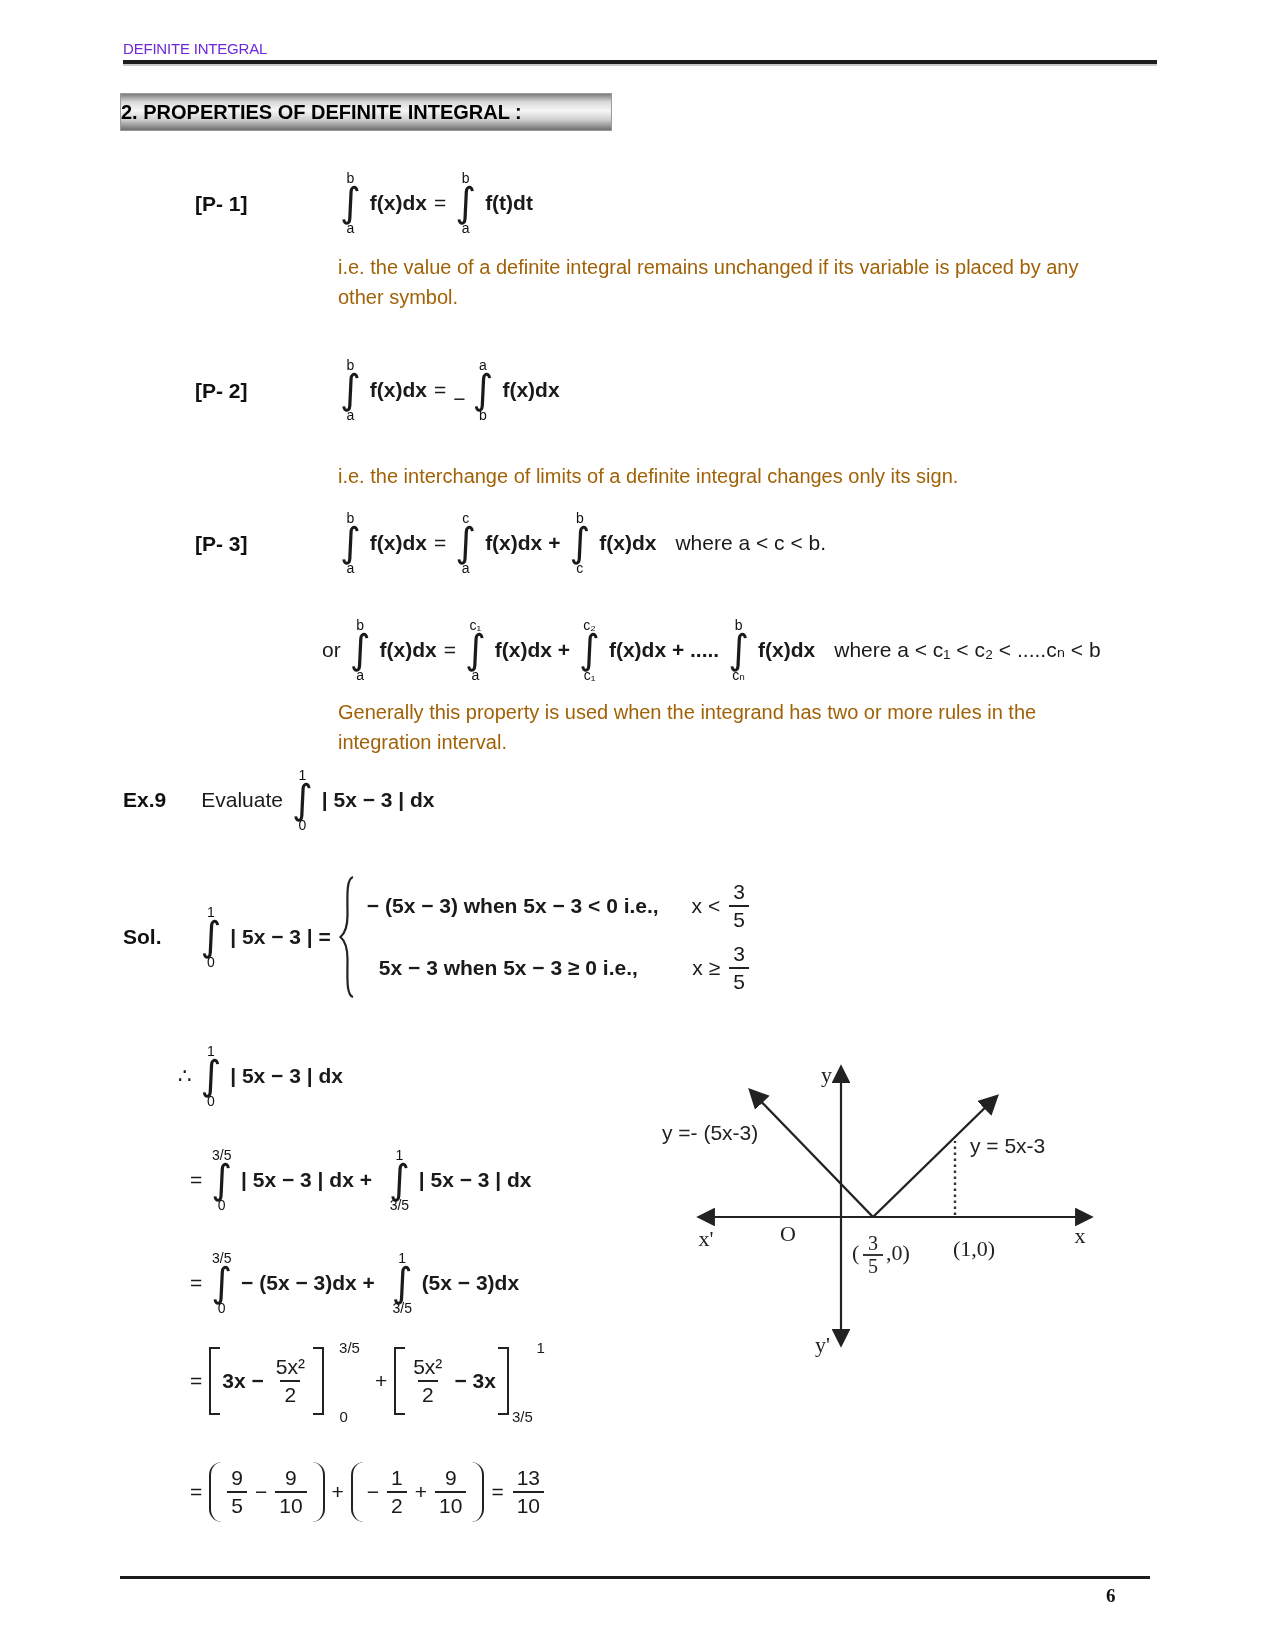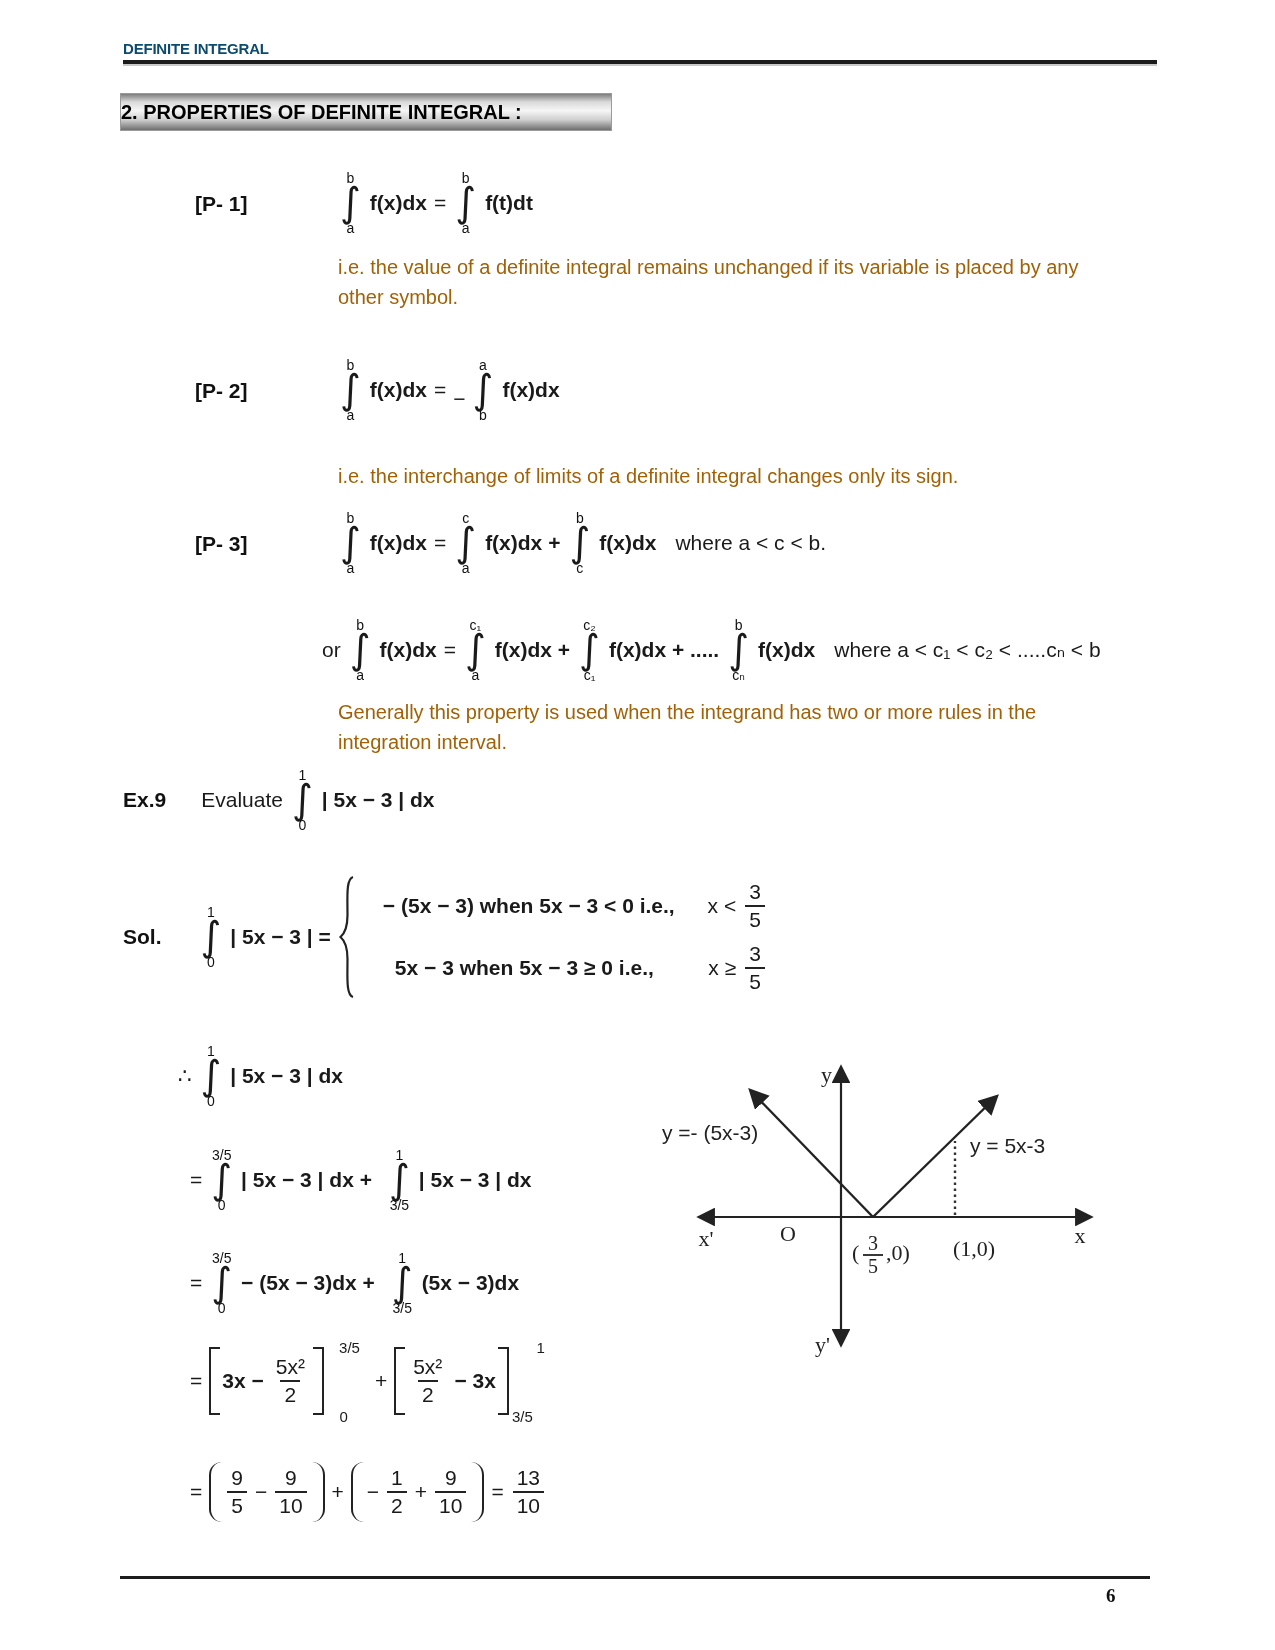--- a/index.html
+++ b/index.html
@@ -1,41 +1,41 @@
 <!DOCTYPE html>
 <html><head>
 <meta charset="utf-8">
 <style>
   * { margin:0; padding:0; box-sizing:border-box; }
   html,body { background:#fff; }
   .page { position:relative; width:1275px; height:1650px; background:#fff; overflow:hidden;
           font-family:"Liberation Sans","DejaVu Sans",sans-serif; color:#1a1a1a; }
   .abs { position:absolute; }
   
-  .hdr-title { font-size:15px; font-weight:bold; letter-spacing:-0.2px; color:#0c4a6e; }
+  .hdr-title { font-size:15px; font-weight:normal; letter-spacing:-0.2px; color:#6d28d9; }
   .hdr-rule { height:4px; background:#1c1c1c; box-shadow:0 2px 0 #c9c9c9; }
   .sec-bar { width:492px; height:38px; display:flex; align-items:center; 
              background:linear-gradient(180deg,#7d7d7d 0%,#d9d9d9 22%,#f6f6f6 46%,#cecece 72%,#6f6f6f 100%);
              border:1px solid #9a9a9a; }
   .sec-bar span { font-size:20px; font-weight:bold; color:#000; }
   
   .mrow { position:absolute; display:flex; align-items:center; gap:7px; font-size:21px; color:#1a1a1a; white-space:pre; }
   .blab { font-weight:bold; font-size:21px; color:#111; }
   .note { position:absolute; font-size:20px; line-height:1.5; color:#a16207; }
   .ig { display:inline-flex; flex-direction:column; align-items:center; line-height:1; margin:0 2px; }
   .ig .lt, .ig .lb { font-size:14px; line-height:1; color:#111; }
   .ig .sgn { font-size:40px; line-height:0.78; padding:2px 0 3px; font-family:"DejaVu Sans",sans-serif; }
   .mb { white-space:pre;font-weight:bold; }
   .fr { display:inline-flex; flex-direction:column; align-items:center; line-height:1.05; margin:0 2px; }
   .fr .n { padding:0 4px 2px; }
   .fr .d { padding:2px 4px 0; border-top:2px solid #222; }
   .lowm { position:relative; top:9px; margin-right:-2px; }
   .wtxt { margin-left:12px; }
   
-  .cases { display:flex; flex-direction:column; gap:12px; width:384px; margin-left:20px; }
+  .cases { display:flex; flex-direction:column; gap:12px; width:384px; margin-left:4px; }
   .case { display:flex; justify-content:space-between; align-items:center; }
   .cond { display:flex; align-items:center; gap:7px; }
   
   .sq { position:relative; display:inline-flex; align-items:center; gap:6px; padding:9px 13px; margin-right:44px; }
   .sq::before { content:""; position:absolute; left:0; top:0; bottom:0; width:9px;
                 border:2.2px solid #222; border-right:none; }
   .sq::after  { content:""; position:absolute; right:0; top:0; bottom:0; width:9px;
                 border:2.2px solid #222; border-left:none; }
   .sq .sup { position:absolute; right:-36px; top:-8px; font-size:15px; }
   .sq .sub { position:absolute; right:-24px; bottom:-10px; font-size:15px; }

